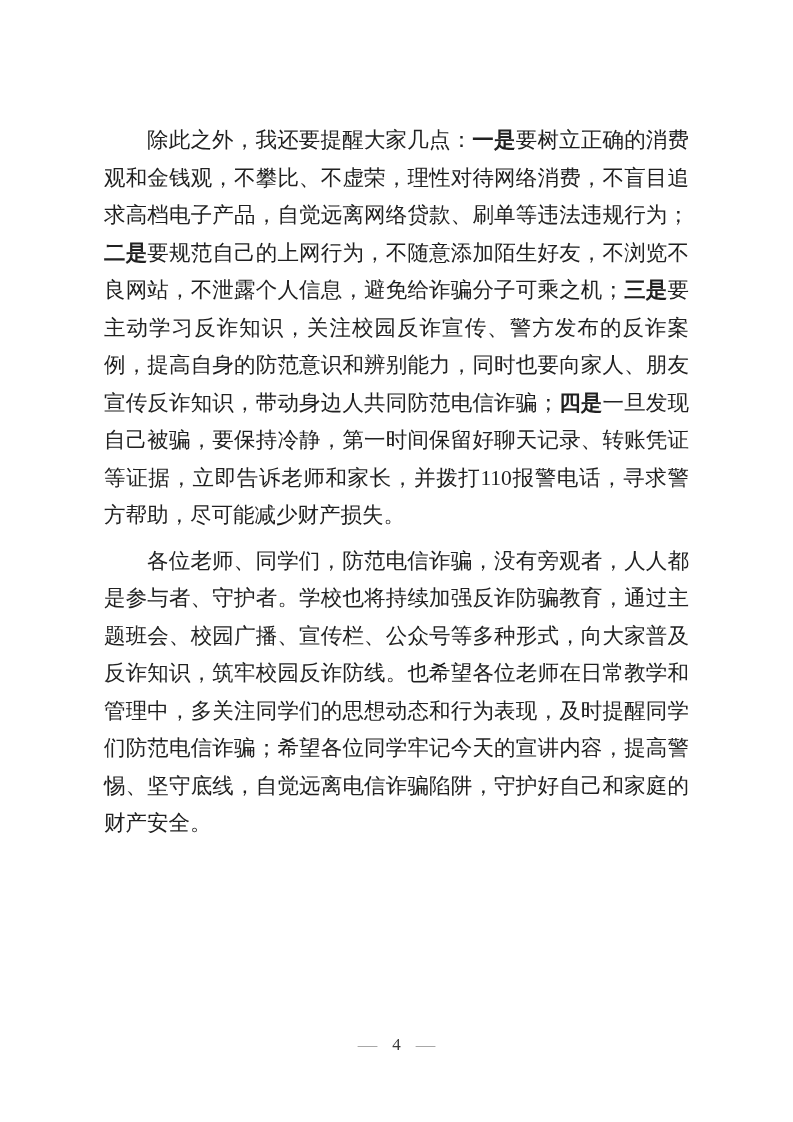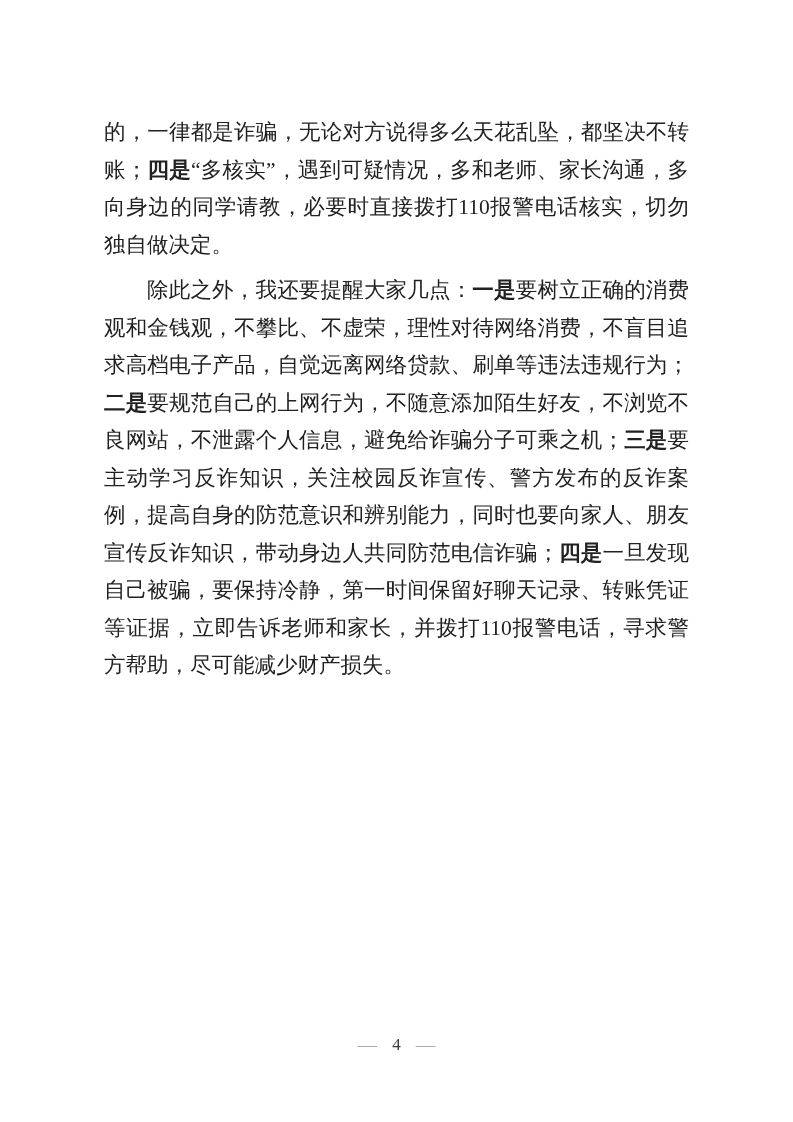--- a/index.html
+++ b/index.html
@@ -49,21 +49,21 @@
     color: #3a3a3a;
     display: inline-block;
     margin: 0 12px;
   }
 </style>
 </head>
 <body>
 
 <div class="page">
   <div class="doc-body">
-      <p class="para"><span>的，一律都是诈骗，无论对方说得多么天花乱坠，都坚决不转账；</span><span class="bold">四是</span><span>“多核实”，遇到可疑情况，多和老师、家长沟通，多向身边的同学请教，必要时直接拨打110报警电话核实，切勿独自做决定。</span></p>
       <p class="para indent"><span>除此之外，我还要提醒大家几点：</span><span class="bold">一是</span><span>要树立正确的消费观和金钱观，不攀比、不虚荣，理性对待网络消费，不盲目追求高档电子产品，自觉远离网络贷款、刷单等违法违规行为；</span><span class="bold">二是</span><span>要规范自己的上网行为，不随意添加陌生好友，不浏览不良网站，不泄露个人信息，避免给诈骗分子可乘之机；</span><span class="bold">三是</span><span>要主动学习反诈知识，关注校园反诈宣传、警方发布的反诈案例，提高自身的防范意识和辨别能力，同时也要向家人、朋友宣传反诈知识，带动身边人共同防范电信诈骗；</span><span class="bold">四是</span><span>一旦发现自己被骗，要保持冷静，第一时间保留好聊天记录、转账凭证等证据，立即告诉老师和家长，并拨打110报警电话，寻求警方帮助，尽可能减少财产损失。</span></p>
+      <p class="para indent"><span>各位老师、同学们，防范电信诈骗，没有旁观者，人人都是参与者、守护者。学校也将持续加强反诈防骗教育，通过主题班会、校园广播、宣传栏、公众号等多种形式，向大家普及反诈知识，筑牢校园反诈防线。也希望各位老师在日常教学和管理中，多关注同学们的思想动态和行为表现，及时提醒同学们防范电信诈骗；希望各位同学牢记今天的宣讲内容，提高警惕、坚守底线，自觉远离电信诈骗陷阱，守护好自己和家庭的财产安全。</span></p>
     </div>
   <div class="footer">
     <span class="dash">—</span>
     <span class="num">4</span>
     <span class="dash">—</span>
   </div>
 </div>
 
 </body></html>

